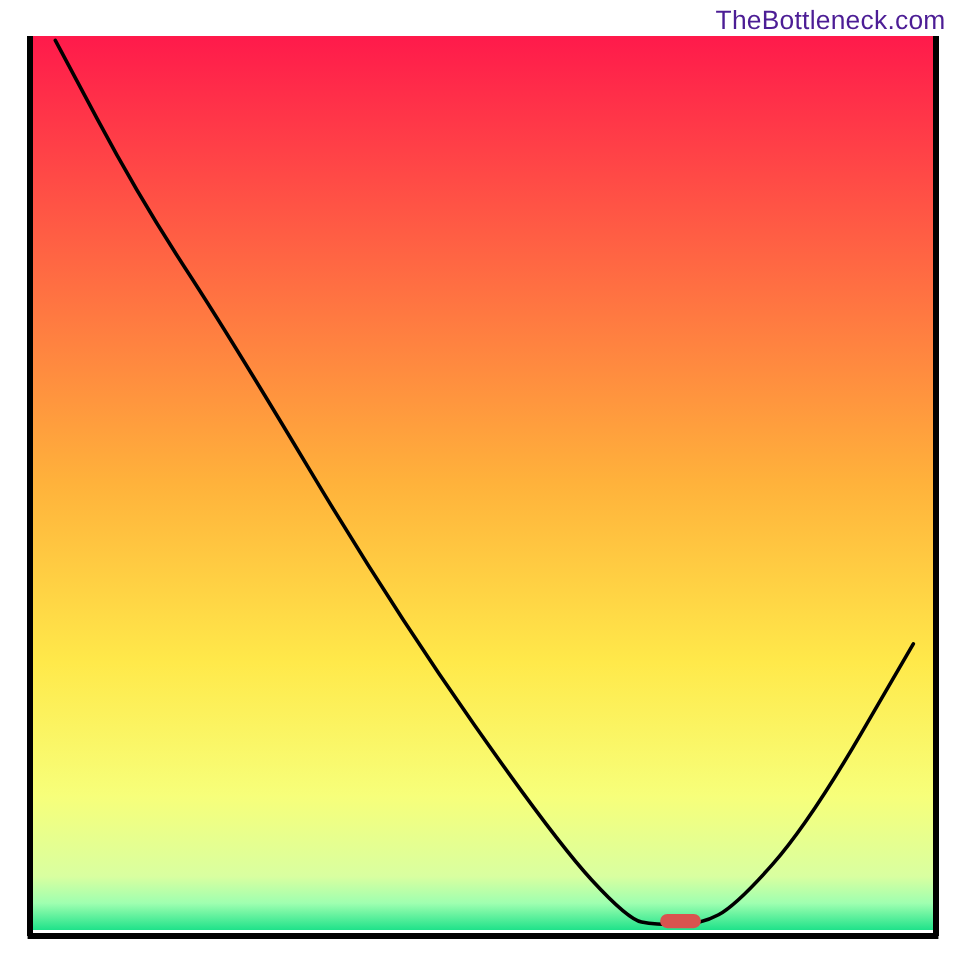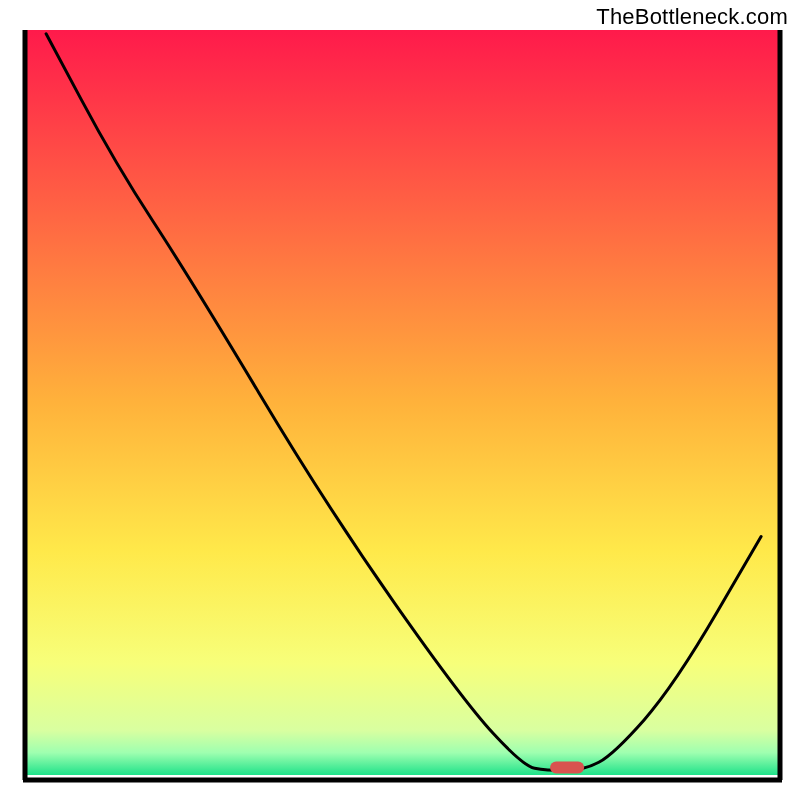--- a/index.html
+++ b/index.html
@@ -15,21 +15,21 @@
     width: 800px;
     height: 800px;
   }
   svg {
     display: block;
   }
   .watermark {
     position: absolute;
     top: 4px;
     right: 12px;
-    color: #000000;
+    color: #4c1d95;
     font-size: 22px;
     font-weight: 500;
     letter-spacing: 0.2px;
     user-select: none;
   }
 </style>
 </head>
 <body>
 
 <div class="chart-container">

